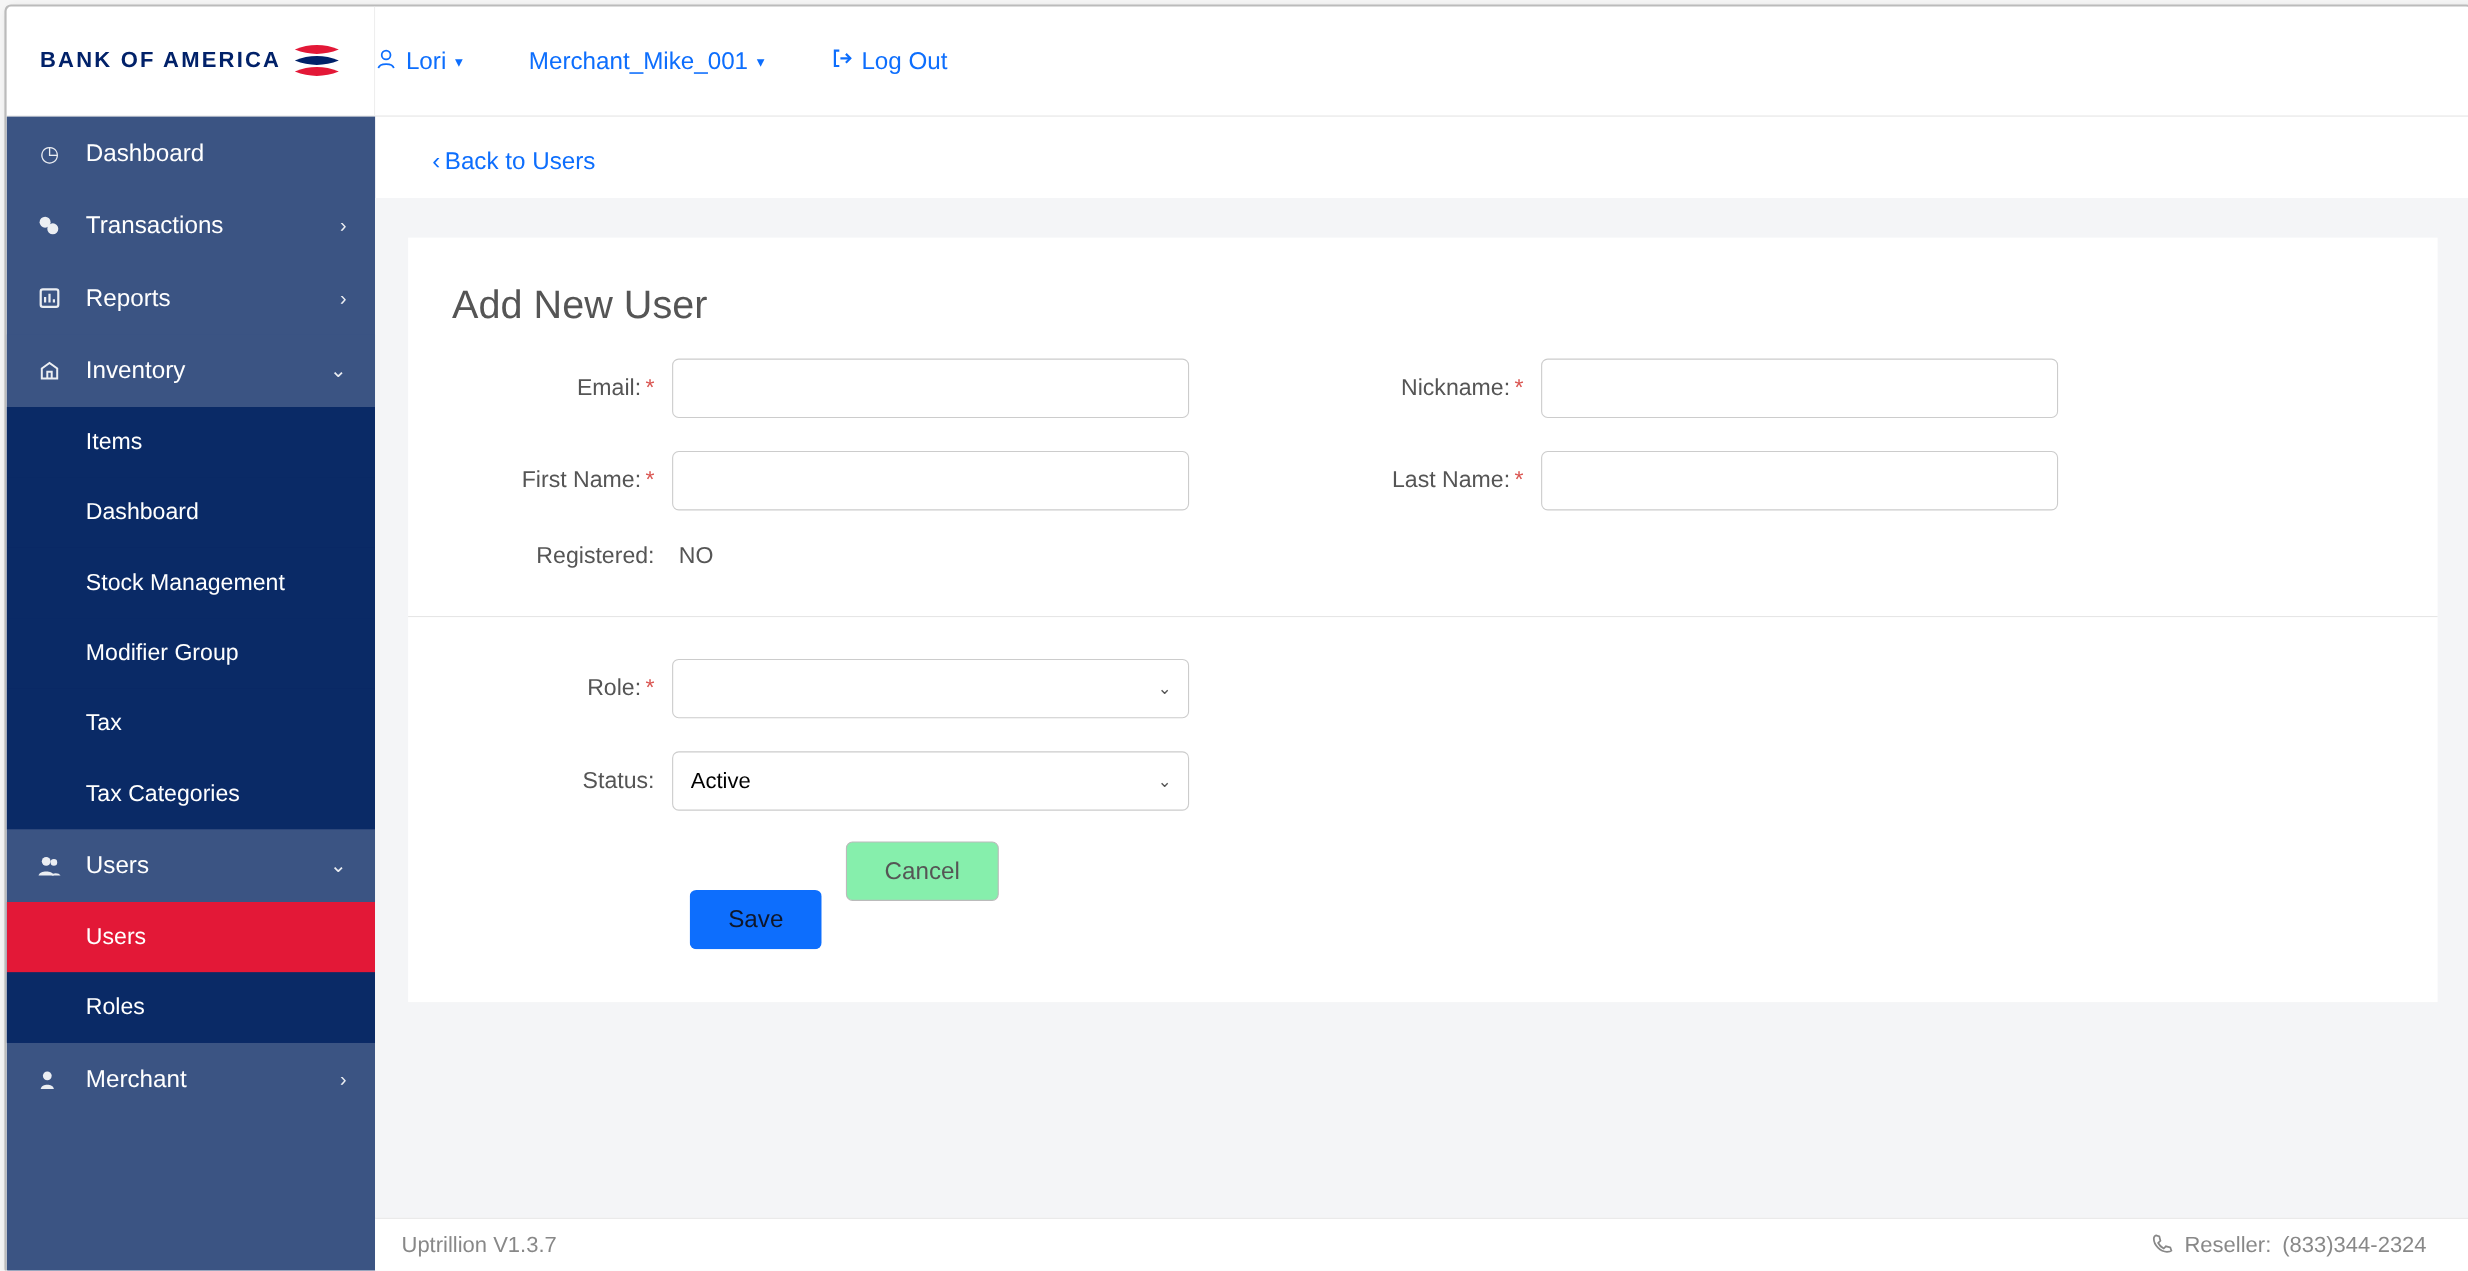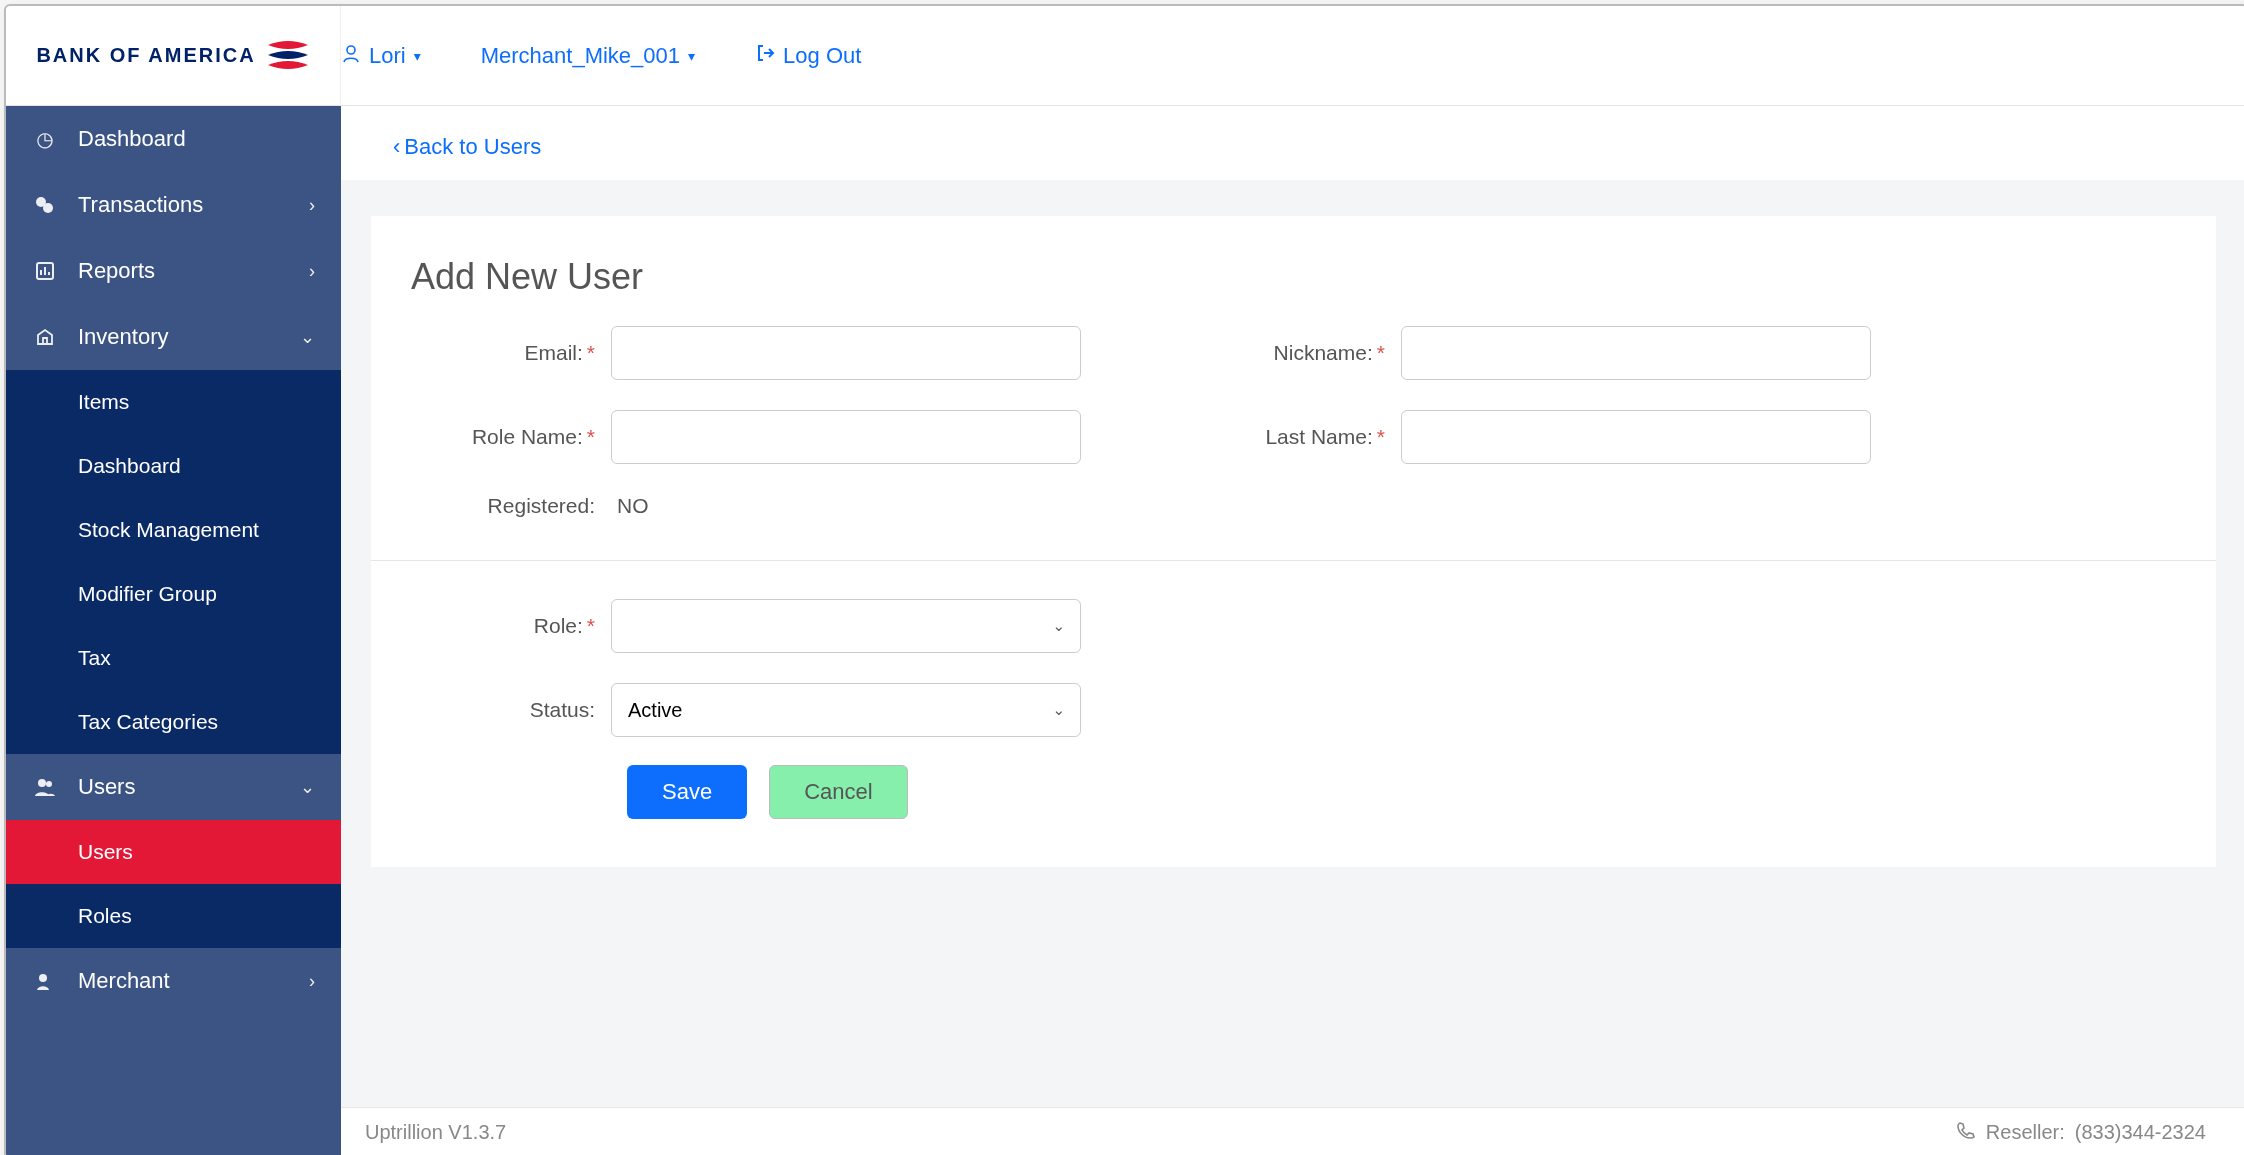--- a/index.html
+++ b/index.html
@@ -183,21 +183,21 @@
     margin-left: 216px;
   }
   .btn {
     height: 54px;
     padding: 0 34px;
     border-radius: 6px;
     font-size: 22px;
     cursor: pointer;
     border: 1px solid transparent;
   }
-  .btn-primary { background: #0d6efd; color: #ffffff; }
+  .btn-primary { background: #0d6efd; color: #0f172a; margin-top: 44px; }
   .btn-secondary { background:#86efac; color:#555; border-color:#bbb; }
   
   .footer {
     height: 50px;
     border-top: 1px solid #e5e5e5;
     display: flex;
     align-items: center;
     justify-content: space-between;
     padding: 0 40px 0 24px;
     color: #888;
@@ -334,21 +334,21 @@
       <div class="content-wrap">
         <div class="card">
           <h2>Add New User</h2>
 
           <div class="form-grid">
             <div class="flabel"><span>Email:</span><span class="req">*</span></div>
             <input class="finput" value="" style="">
             <div class="flabel"><span>Nickname:</span><span class="req">*</span></div>
             <input class="finput" value="" style="">
 
-            <div class="flabel"><span>Role Name:</span><span class="req">*</span></div>
+            <div class="flabel"><span>First Name:</span><span class="req">*</span></div>
             <input class="finput" value="" style="">
             <div class="flabel"><span>Last Name:</span><span class="req">*</span></div>
             <input class="finput" value="" style="">
 
             <div class="flabel"><span>Registered:</span></div>
             <div class="static-val">NO</div>
             <div></div>
               <div></div>
           </div>
 

